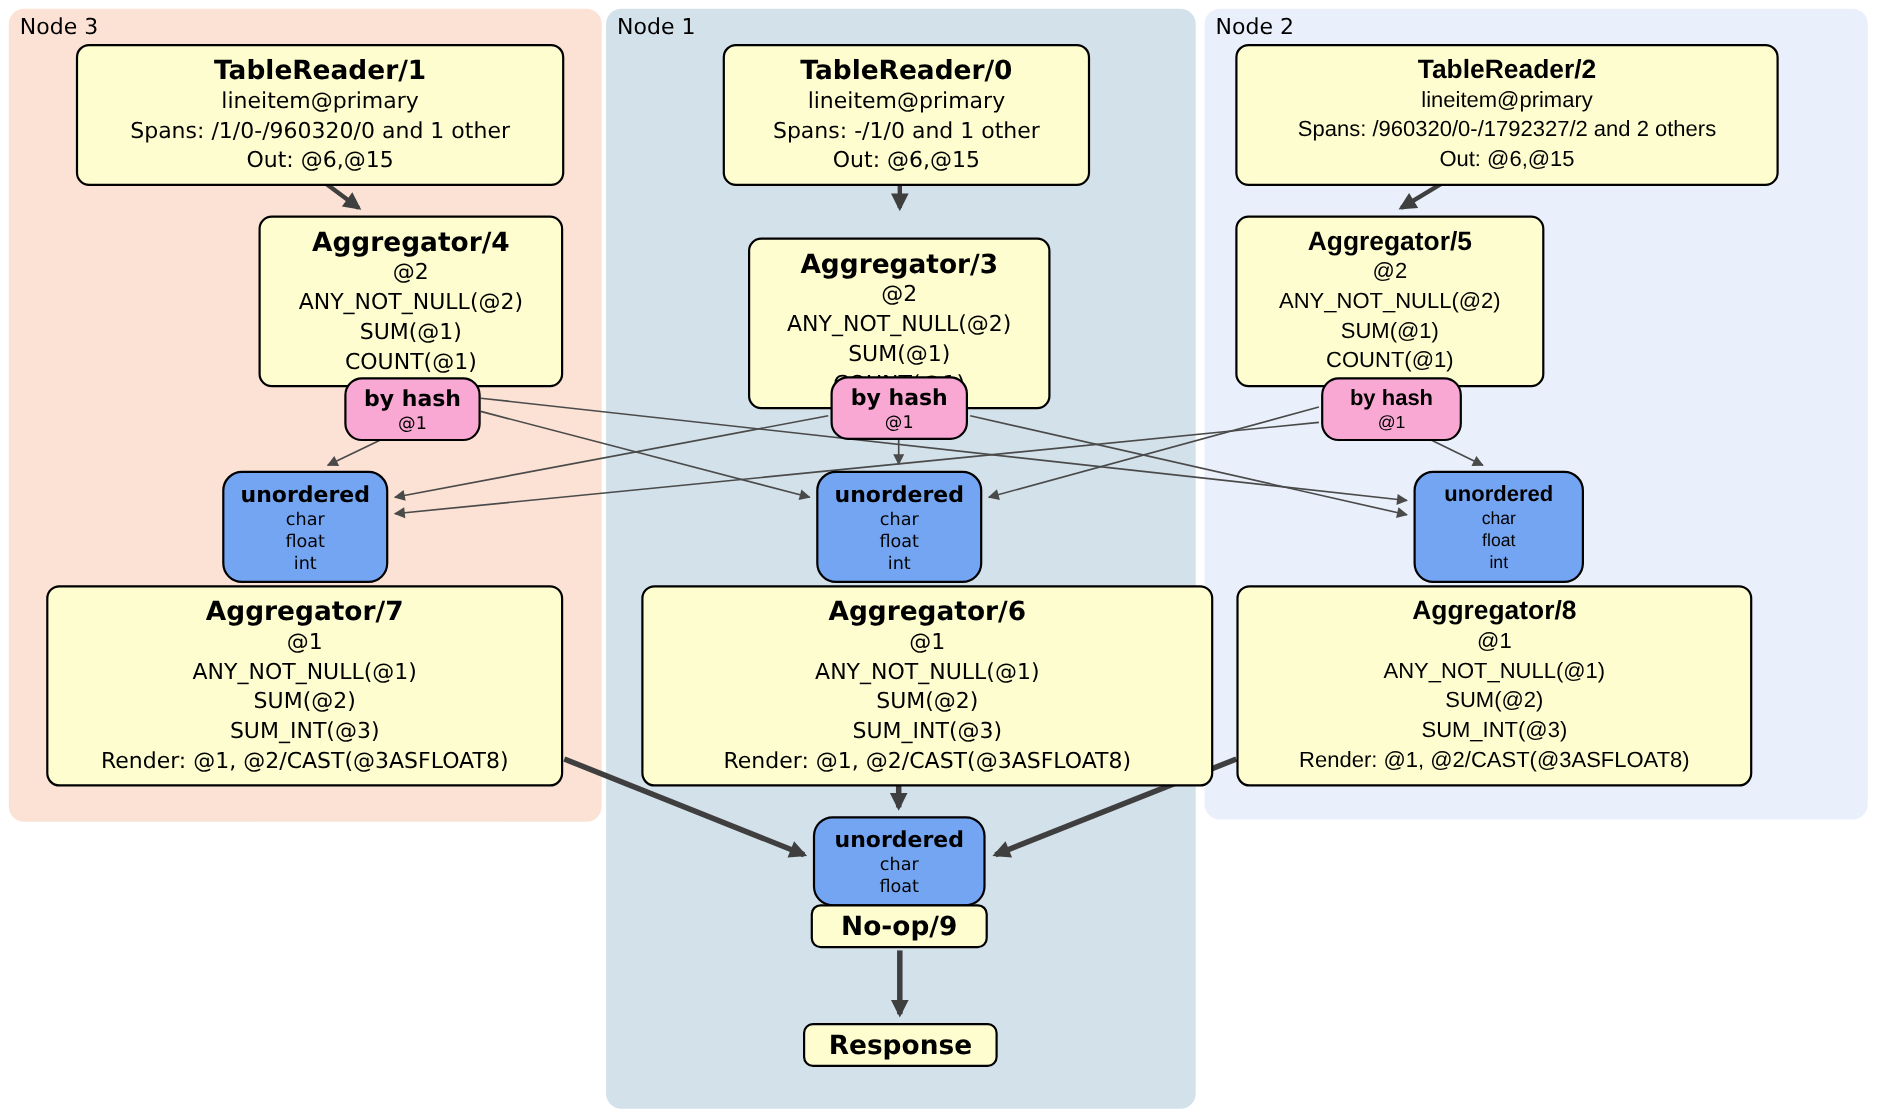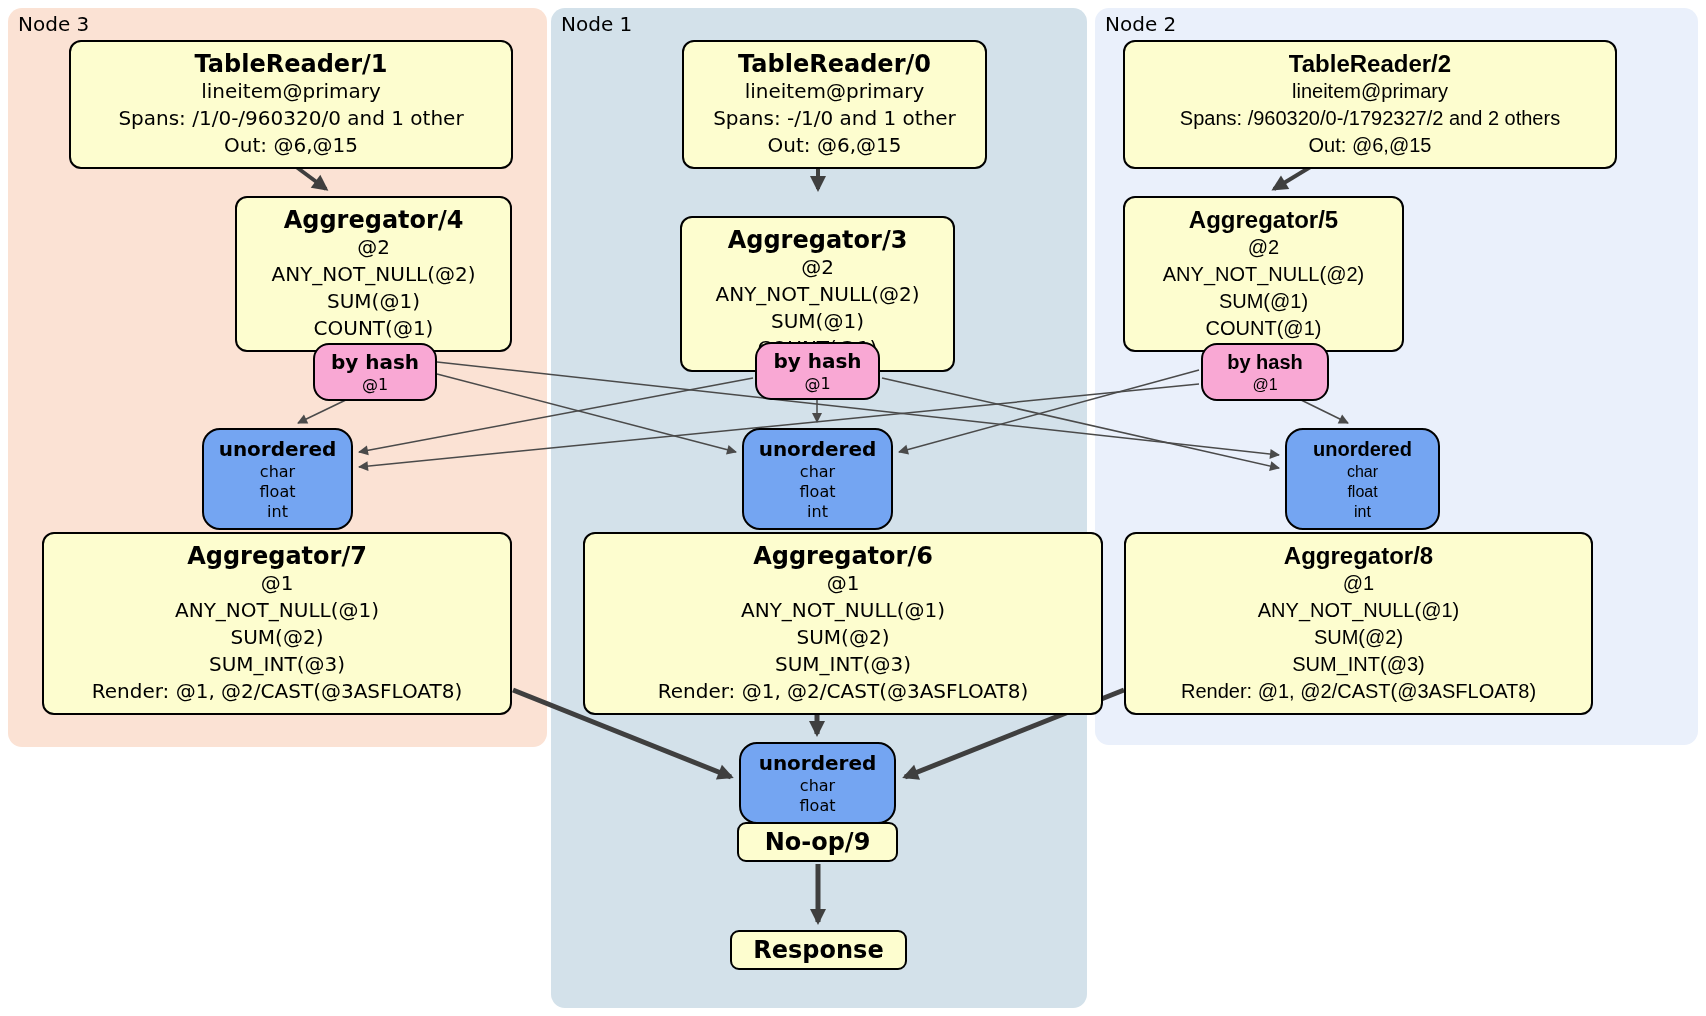--- a/index.html
+++ b/index.html
@@ -92,21 +92,21 @@
   </div>
   <div class="box" style="left:42px;top:532px;width:470px;">
     <div class="title">Aggregator/7</div>
     <div class="line">@1</div>
     <div class="line">ANY_NOT_NULL(@1)</div>
     <div class="line">SUM(@2)</div>
     <div class="line">SUM_INT(@3)</div>
     <div class="line">Render: @1, @2/CAST(@3ASFLOAT8)</div>
   </div>
 
-  <div class="box" style="left:657px;top:40px;width:305px;margin-left:25px;">
+  <div class="box" style="left:657px;top:40px;width:334px;">
     <div class="title">TableReader/0</div>
     <div class="line">lineitem@primary</div>
     <div class="line">Spans: -/1/0 and 1 other</div>
     <div class="line">Out: @6,@15</div>
   </div>
   <div class="box" style="left:680px;top:196px;width:275px;margin-top:20px;">
     <div class="title">Aggregator/3</div>
     <div class="line">@2</div>
     <div class="line">ANY_NOT_NULL(@2)</div>
     <div class="line">SUM(@1)</div>

